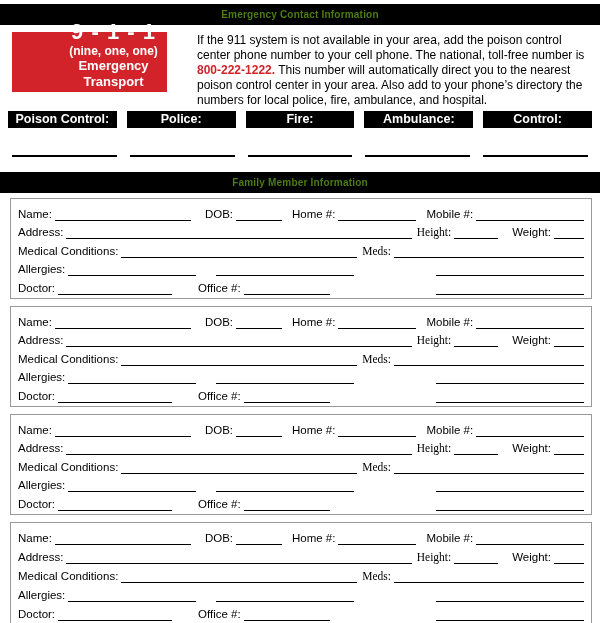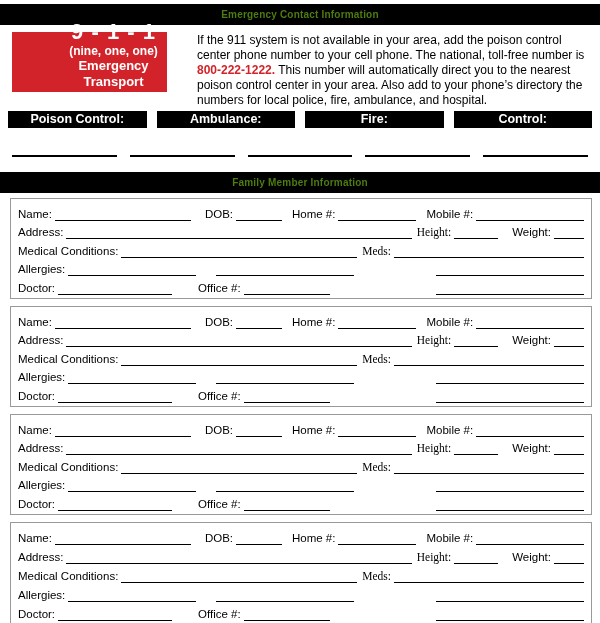--- a/index.html
+++ b/index.html
@@ -82,22 +82,23 @@
 <div class="badge">
   <div class="num">9 - 1 - 1</div>
   <div class="phon">(nine, one, one)</div>
   <div class="sub">Emergency Transport System</div>
 </div>
 
 <div class="instructions"><span>If the 911 system is not available in your area, add the poison control center phone number to your cell phone. The national, toll-free number is </span><span class="phone">800-222-1222.</span><span> This number will automatically direct you to the nearest poison control center in your area. Also add to your phone’s directory the numbers for local police, fire, ambulance, and hospital.</span></div>
 
 <div class="contact-row">
   <div class="cell">Poison Control:</div>
+  <div class="cell">Police:</div>
+  <div class="cell">Fire:</div>
   <div class="cell">Ambulance:</div>
-  <div class="cell">Fire:</div>
   <div class="cell">Control:</div>
 </div>
 
 <div class="contact-blank-row">
   <div class="blankline"></div>
   <div class="blankline"></div>
   <div class="blankline"></div>
   <div class="blankline"></div>
   <div class="blankline"></div>
 </div>

